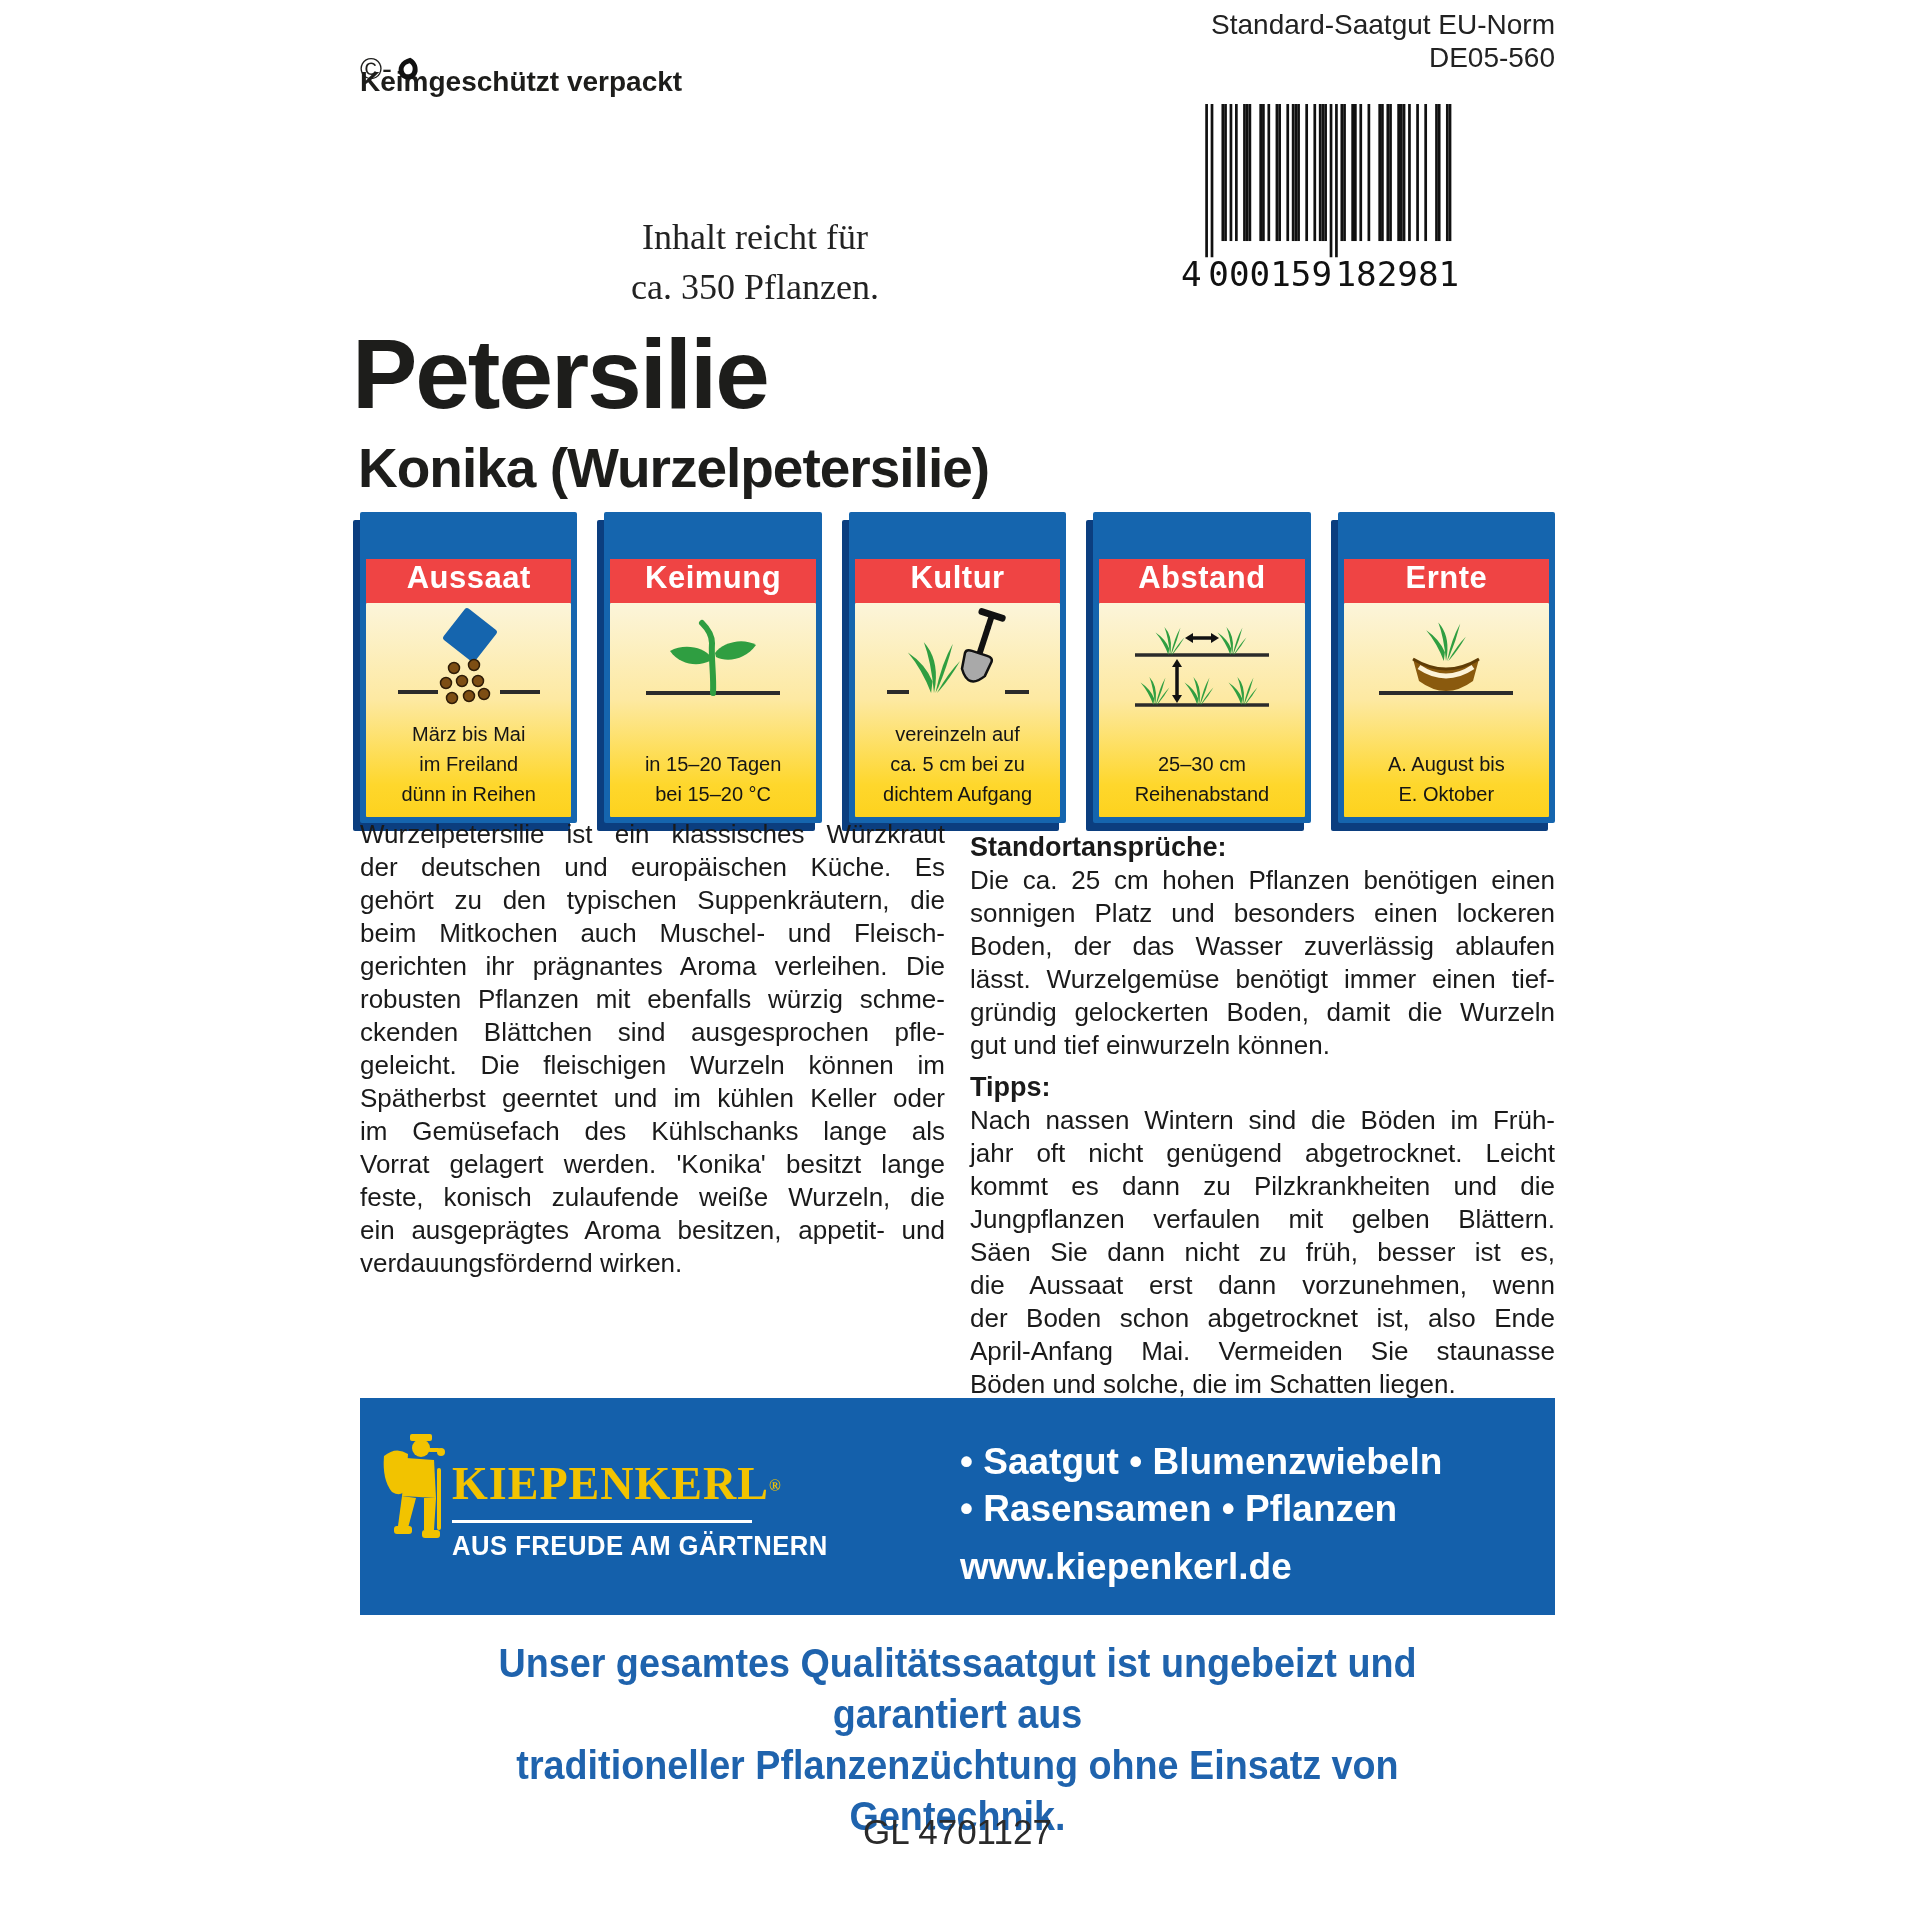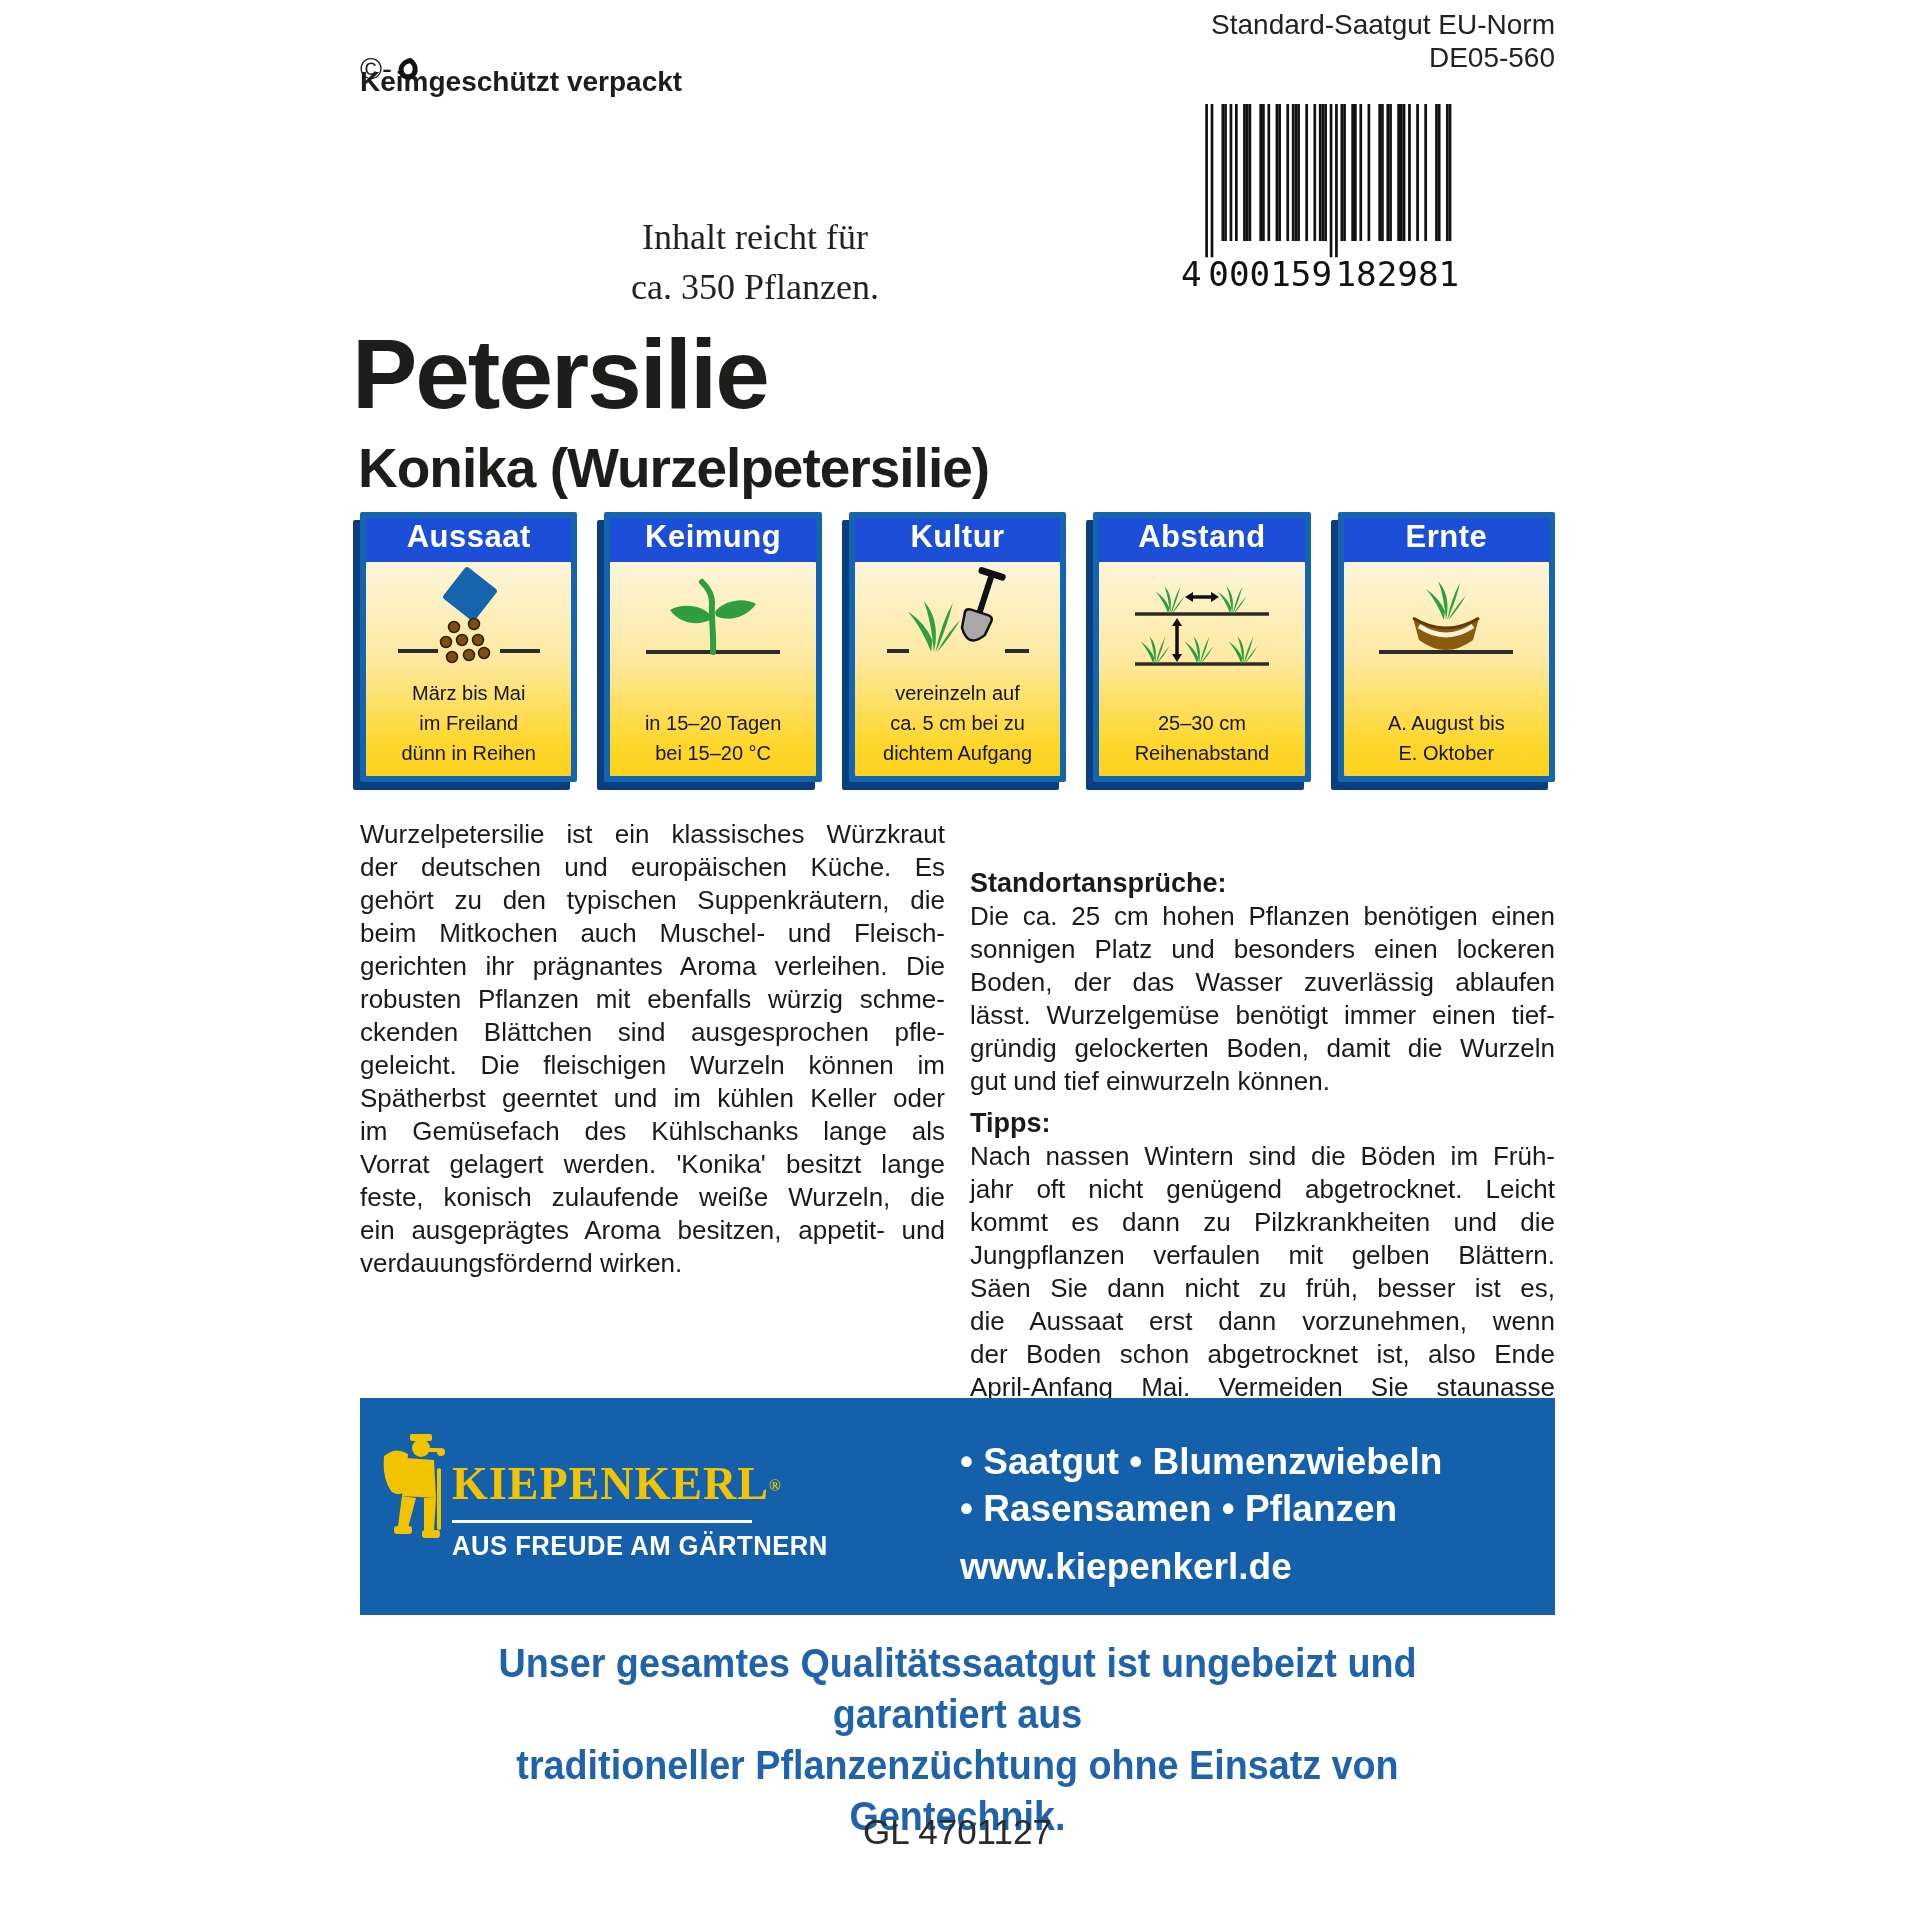--- a/index.html
+++ b/index.html
@@ -18,32 +18,32 @@
 
   
   .inhalt{left:520px;top:212px;width:470px;text-align:center;font-size:36px;line-height:50px;color:#222;font-family:Liberation Serif, serif;}
   .title{left:352px;top:318px;font-size:98px;font-weight:bold;letter-spacing:-2px;color:#1d1d1b;}
   .subtitle{left:358px;top:436px;font-size:55px;font-weight:bold;letter-spacing:-1px;}
 
   
   .boxes{left:360px;top:512px;width:1195px;display:flex;gap:27px;}
   .ibox{flex:1;border:6px solid #1565ae;background:#1565ae;
         box-shadow:-7px 8px 0 #0b3e7f;border-radius:2px;}
-  .ibox-hdr{background:#1d4ed8;color:#fff;text-align:center;font-size:31px;font-weight:bold;
-            padding:1px 0 7px 0;letter-spacing:.5px;}
+  .ibox-hdr{background:#ef4444;color:#fff;text-align:center;font-size:31px;font-weight:bold;
+            padding:1px 0 7px 0;letter-spacing:.5px;margin-top:41px;}
   .ibox-body{position:relative;height:214px;background:linear-gradient(#fcf5da 0%,#fde9a2 45%,#fed72c 85%,#fdd21e 100%);
              border-radius:1px;}
   .ibox-icon{position:absolute;top:2px;left:50%;transform:translateX(-50%);}
   .ibox-text{position:absolute;left:2px;right:2px;bottom:8px;font-size:20px;line-height:30px;color:#151515;}
   .ibox-text div{text-align:center;}
 
   
   .col{width:585px;font-size:26px;line-height:33px;color:#1a1a1a;}
   .col-left{left:360px;top:818px;}
-  .col-right{left:970px;top:866px;}
+  .col-right{left:970px;top:830px;}
   .jlines div{text-align:justify;text-align-last:justify;white-space:normal;}
   .jlines div.last-line{text-align-last:left;}
   .para-heading{font-weight:bold;font-size:27px;line-height:34px;}
   .para-heading.mt{margin-top:8px;}
 
   
   .brand{left:360px;top:1398px;width:1195px;height:217px;background:#1460ab;}
   .brand-man{position:absolute;left:22px;top:30px;}
   .brand-word{position:absolute;left:92px;top:58px;width:305px;}
   .brand-name{font-family:"Liberation Serif",serif;font-weight:bold;font-size:47px;color:#f2c300;

